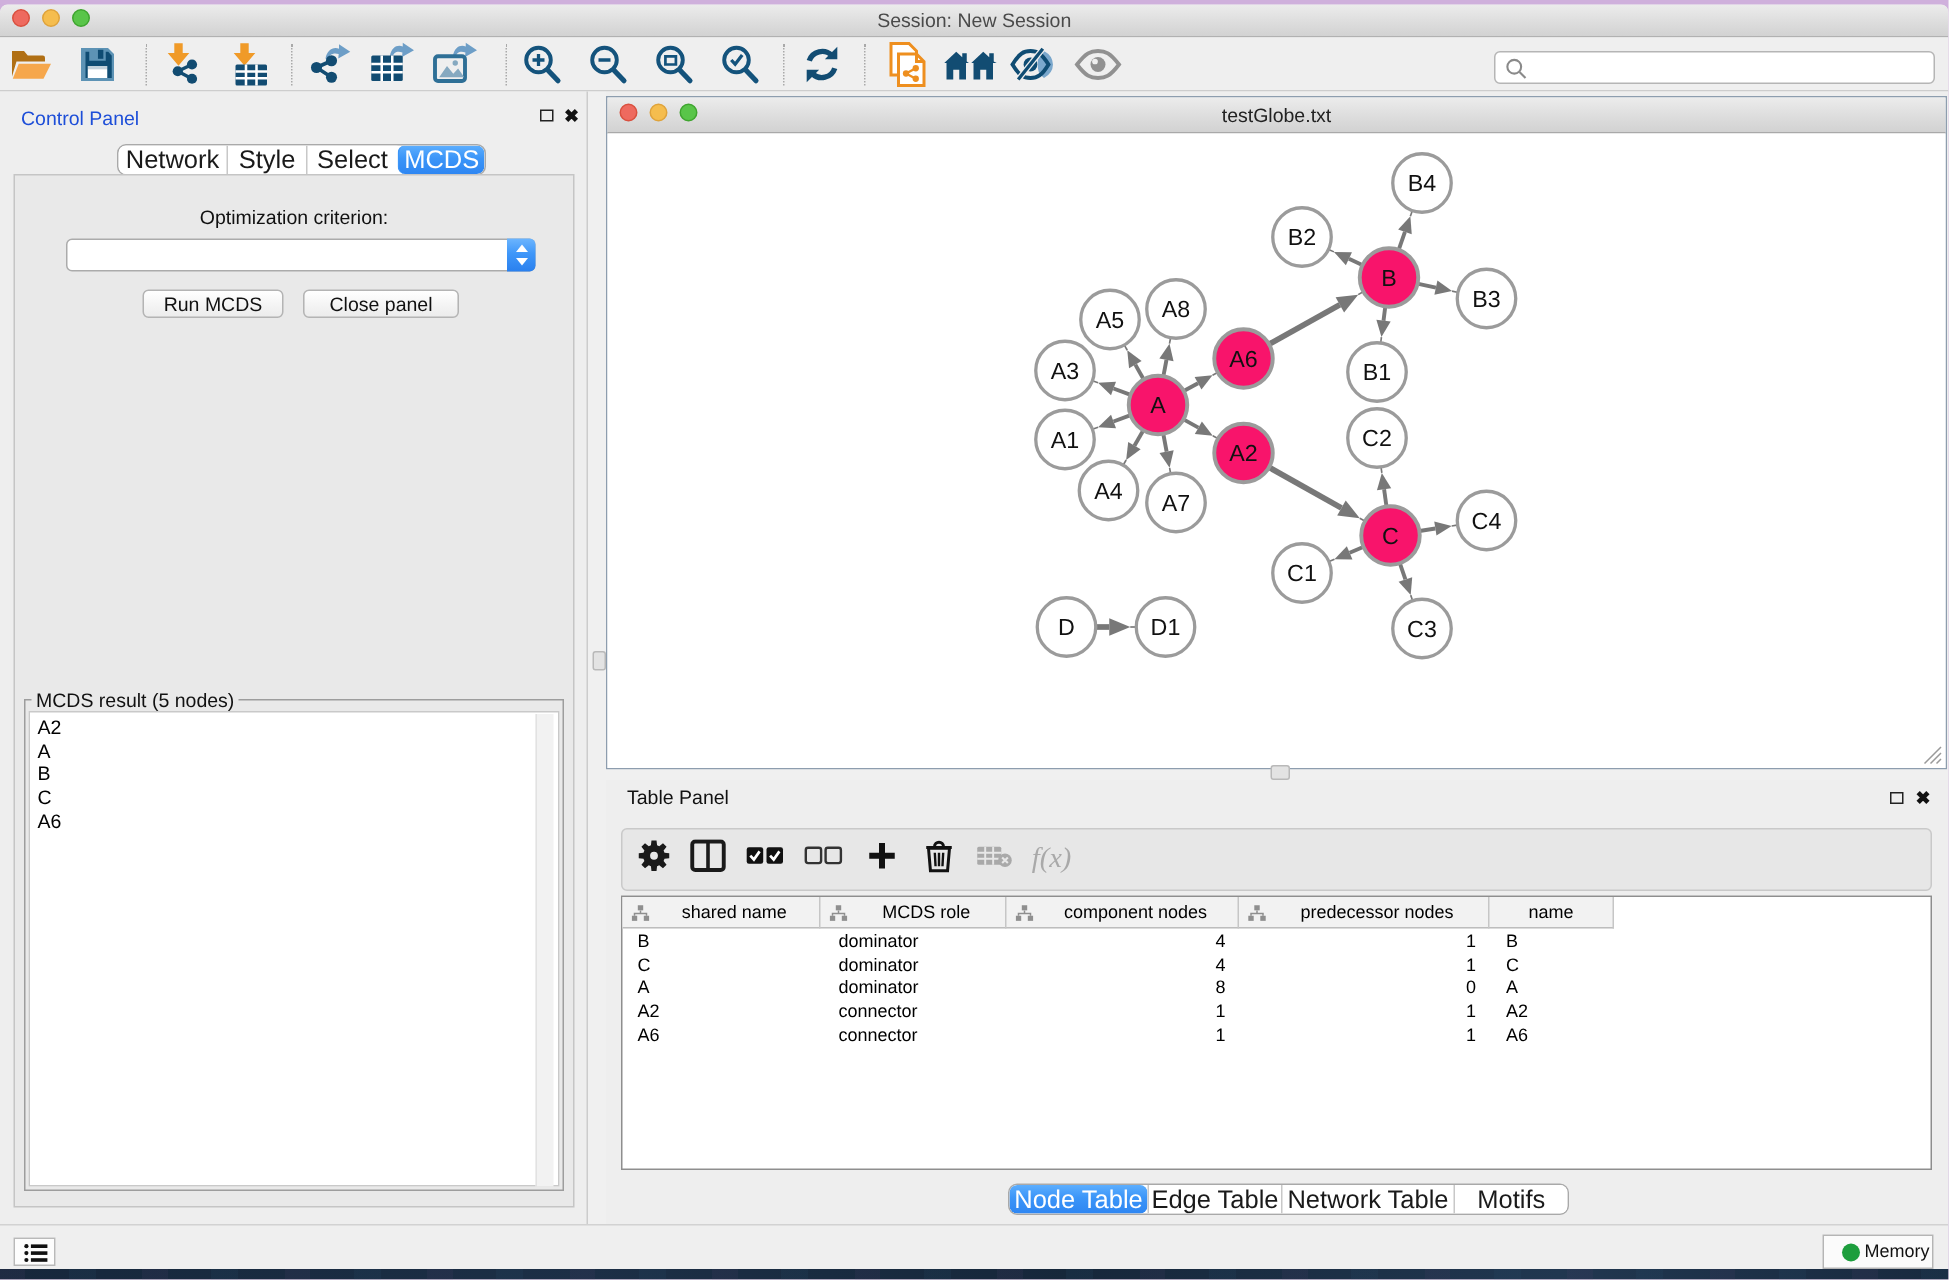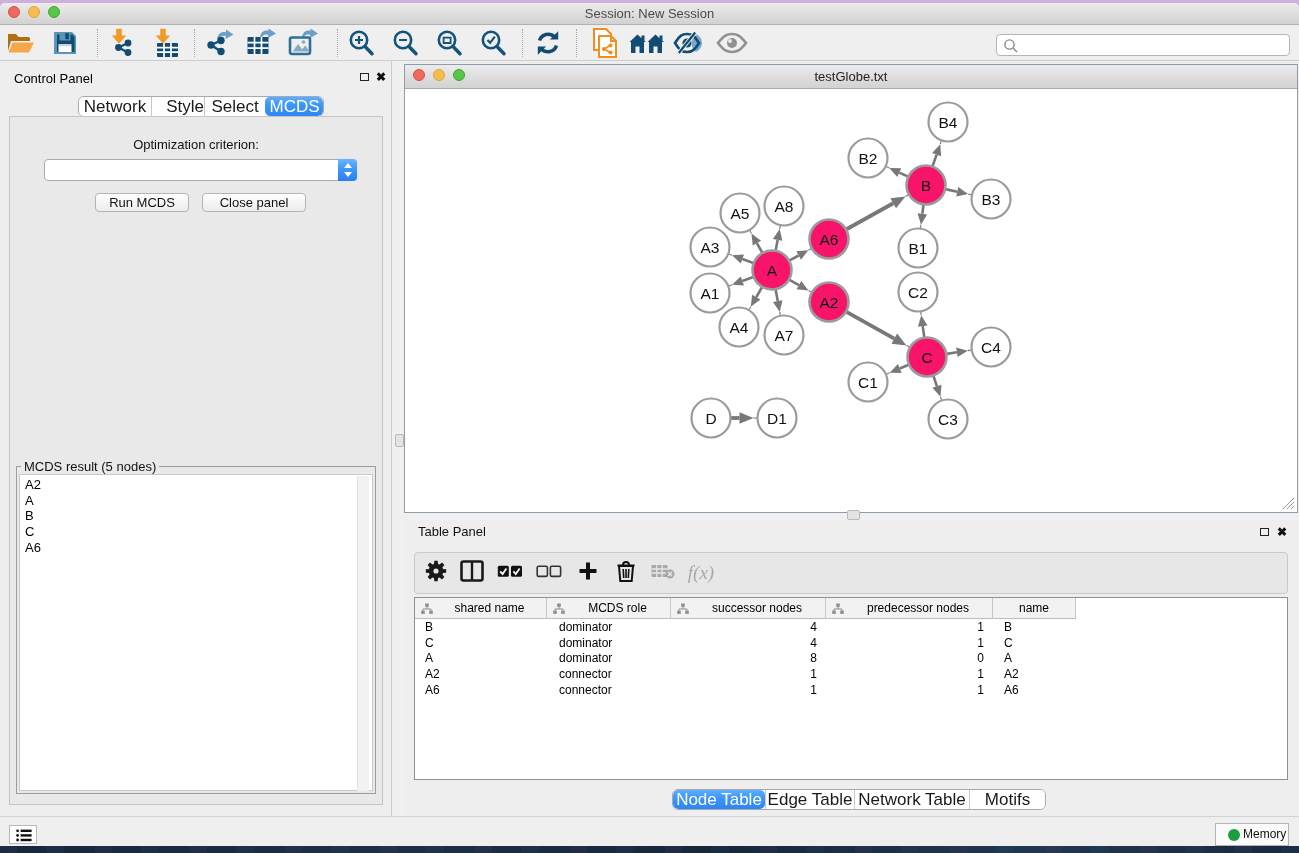--- a/index.html
+++ b/index.html
@@ -43,34 +43,34 @@
   .searchbox svg { position:absolute; left:6px; top:3px; }
 
   
   .left-zone  { position:absolute; left:0; top:58px; width:391px;  height:755px; background:#eeeeee; }
   .vsplit     { position:absolute; left:391px; top:58px; width:13px; height:755px; background:#f0f0f0; border-left:1px solid #cccccc; }
   .vsplit-grip{ position:absolute; left:3px; top:373px; width:9px; height:13px;
     background:#e3e3e3; border:1px solid #b9b9b9; border-radius:2px; }
   .right-zone { position:absolute; left:404px; top:58px; width:895px; height:755px; background:#eeeeee; }
 
   
-  .cp-header-title { position:absolute; left:14px; top:68px; font-size:13px; color:#000000; }
+  .cp-header-title { position:absolute; left:14px; top:68px; font-size:13px; color:#1d4ed8; }
   .panel-float-btn { position:absolute; width:9px; height:8px; border:1.5px solid #222; background:transparent; }
   .panel-close-btn { position:absolute; font-size:12px; font-weight:bold; color:#111; line-height:10px; }
 
   .seg-tabs { position:absolute; display:flex; background:#fff;
     border:1px solid #a9a9a9; border-radius:6px; overflow:hidden; }
   .seg-tab { font-size:17px; color:#1a1a1a; text-align:center;
     line-height:19px; border-left:1px solid #c8c8c8; background:#fff; }
   .seg-tab:first-child { border-left:none; }
   .seg-tab.active { background:linear-gradient(180deg,#5caefe 0%, #3b95f8 45%, #2e86f2 100%);
     color:#fff; border-left-color:#3b95f8; border-radius:5px; }
   .cp-tabs { left:78px; top:93px; height:21px; }
   .cp-tabs .seg-tab:nth-child(1){ width:72px; }
-  .cp-tabs .seg-tab:nth-child(2){ width:53px;text-align:right; }
+  .cp-tabs .seg-tab:nth-child(2){ width:53px; }
   .cp-tabs .seg-tab:nth-child(3){ width:61px; }
   .cp-tabs .seg-tab:nth-child(4){ width:58px; }
 
   .cp-body { position:absolute; left:9px; top:113px; width:374px; height:689px;
     background:#e9e9e9; border:1px solid #c5c5c5; }
 
   .opt-label { position:absolute; left:0; width:100%; top:20px; text-align:center;
     font-size:13px; color:#111; }
   .dropdown { position:absolute; left:34px; top:42px; width:313px; height:22px;
     background:#fff; border:1px solid #ababab; border-radius:4px; }
@@ -568,21 +568,21 @@
           </div>
           <div class="nt-hcell" style="left: 256px; width: 155px;">
             <svg width="12" height="12" viewBox="0 0 12 12">
               <g fill="#8f8f8f">
                 <rect x="4.2" y="0.5" width="3.6" height="3.4"></rect>
                 <rect x="0.2" y="7.5" width="3.6" height="3.4"></rect>
                 <rect x="8.2" y="7.5" width="3.6" height="3.4"></rect>
               </g>
               <path d="M6 4 v2 M2 7.5 V6 h8 v1.5" stroke="#8f8f8f" stroke-width="1" fill="none"></path>
             </svg>
-            <span class="lbl">successor nodes</span>
+            <span class="lbl">component nodes</span>
           </div>
           <div class="nt-hcell" style="left: 411px; width: 167px;">
             <svg width="12" height="12" viewBox="0 0 12 12">
               <g fill="#8f8f8f">
                 <rect x="4.2" y="0.5" width="3.6" height="3.4"></rect>
                 <rect x="0.2" y="7.5" width="3.6" height="3.4"></rect>
                 <rect x="8.2" y="7.5" width="3.6" height="3.4"></rect>
               </g>
               <path d="M6 4 v2 M2 7.5 V6 h8 v1.5" stroke="#8f8f8f" stroke-width="1" fill="none"></path>
             </svg>

